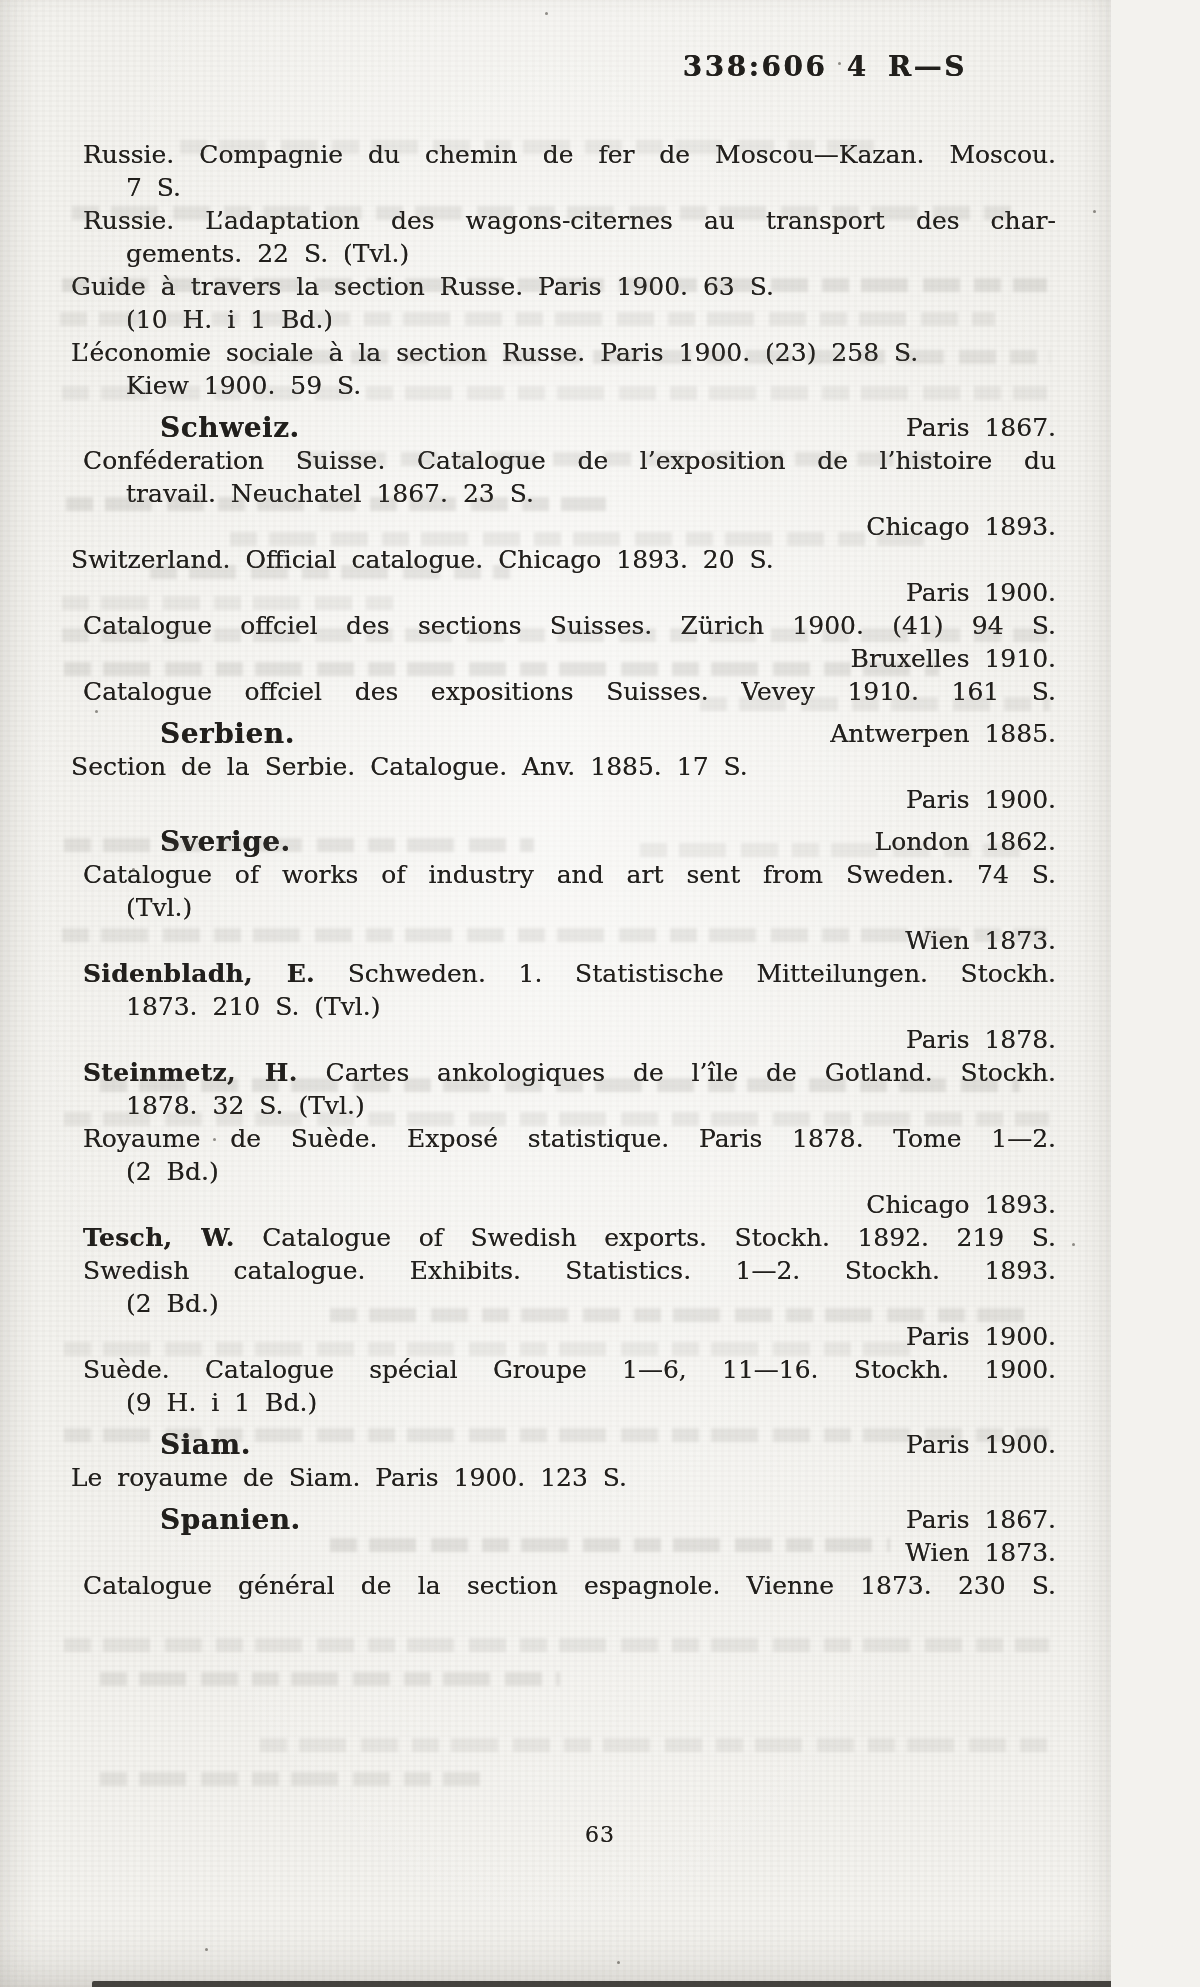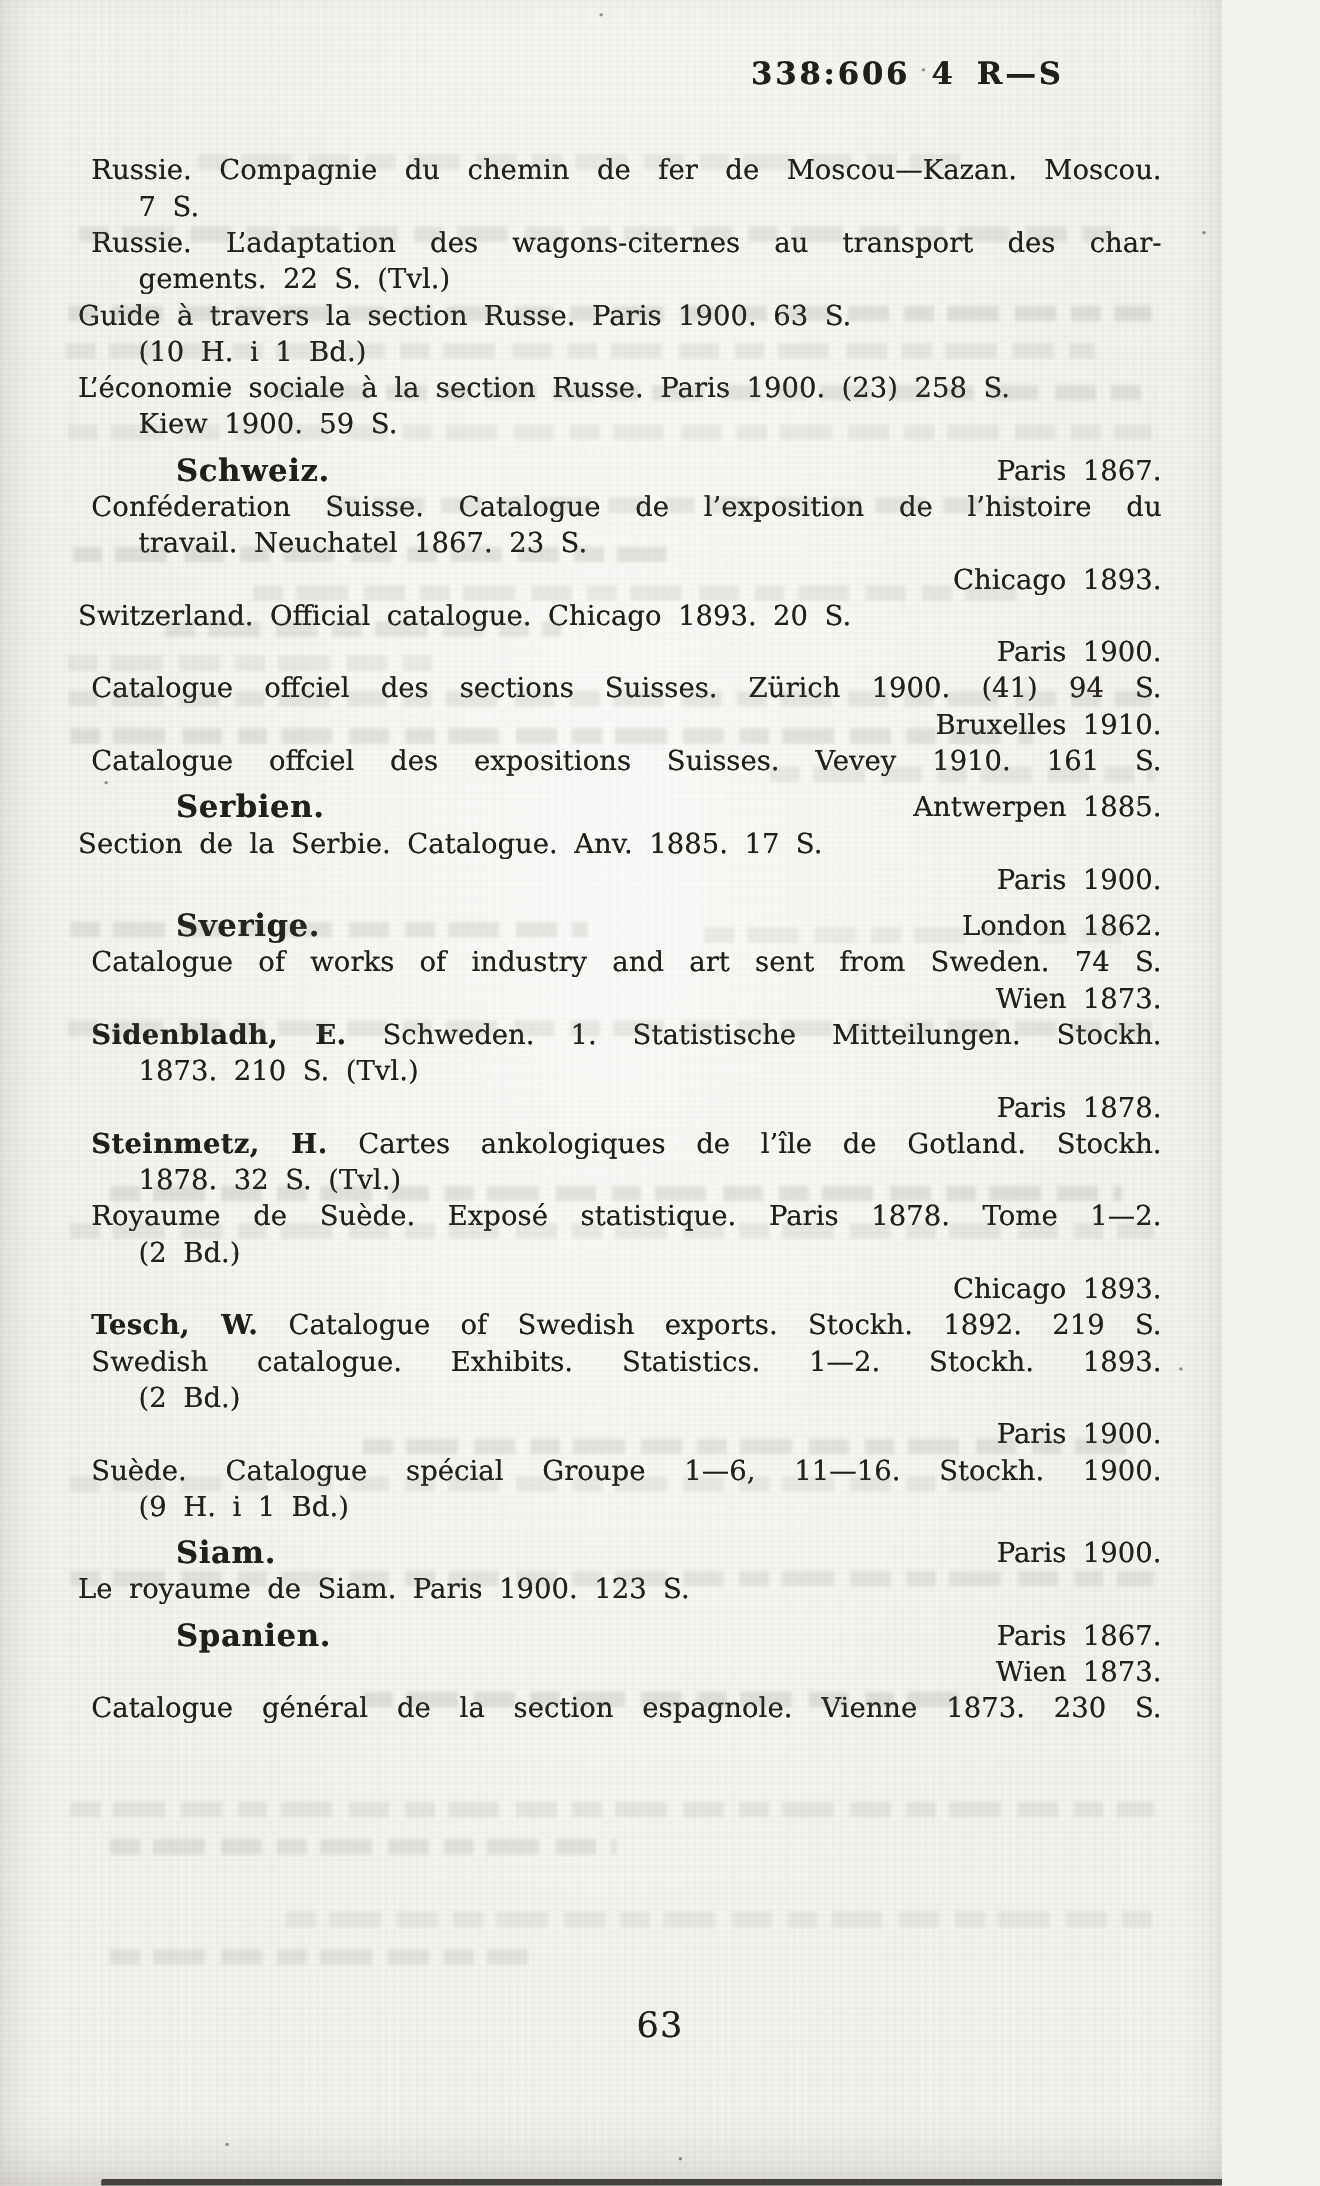--- a/index.html
+++ b/index.html
@@ -38,21 +38,21 @@
   .line.indent { padding-left:55px; }
   .line.right  { text-align:right; }
   .line.heading { display:flex; justify-content:space-between; margin-top:9px; }
   .line.heading .country {
     font-weight:bold; font-size:28px; padding-left:89px; letter-spacing:.5px;
   }
   .line b { font-weight:bold; letter-spacing:.3px; }
   
   #page-number {
     position:absolute; top:1822px; left:0; width:1200px; text-align:center;
-    font-size:32px; letter-spacing:1px; text-shadow:0 0 .5px rgba(25,22,18,.7);
+    font-size:22px; letter-spacing:1px; text-shadow:0 0 .5px rgba(25,22,18,.7);
   }
   
   .ghost {
     position:absolute; height:14px; filter:blur(1.4px); opacity:.12;
     background:repeating-linear-gradient(90deg,
       rgba(95,92,85,.95) 0 27px, rgba(0,0,0,0) 27px 39px,
       rgba(95,92,85,.95) 39px 86px, rgba(0,0,0,0) 86px 101px,
       rgba(95,92,85,.95) 101px 138px, rgba(0,0,0,0) 138px 152px);
   }
   .speck { position:absolute; width:3px; height:3px; border-radius:50%; background:rgba(58,55,48,.55); }
@@ -92,20 +92,21 @@
         <span class="country">Serbien.</span>
         <span class="city">Antwerpen 1885.</span>
       </div>
       <div class="line left">Section de la Serbie.  Catalogue.  Anv. 1885.  17 S.</div>
       <div class="line right">Paris 1900.</div>
       <div class="line heading">
         <span class="country">Sverige.</span>
         <span class="city">London 1862.</span>
       </div>
       <div class="line justify">Catalogue of works of industry and art sent from Sweden.  74 S.</div>
+      <div class="line indent">(Tvl.)</div>
       <div class="line right">Wien 1873.</div>
       <div class="line justify"><b>Sidenbladh, E.</b>  Schweden.  1.  Statistische Mitteilungen.  Stockh.</div>
       <div class="line indent">1873.  210 S.  (Tvl.)</div>
       <div class="line right">Paris 1878.</div>
       <div class="line justify"><b>Steinmetz, H.</b>  Cartes ankologiques de l’île de Gotland.  Stockh.</div>
       <div class="line indent">1878.  32 S.  (Tvl.)</div>
       <div class="line justify">Royaume de Suède.  Exposé statistique.  Paris 1878.  Tome 1—2.</div>
       <div class="line indent">(2 Bd.)</div>
       <div class="line right">Chicago 1893.</div>
       <div class="line justify"><b>Tesch, W.</b>  Catalogue of Swedish exports.  Stockh. 1892.  219 S.</div>

